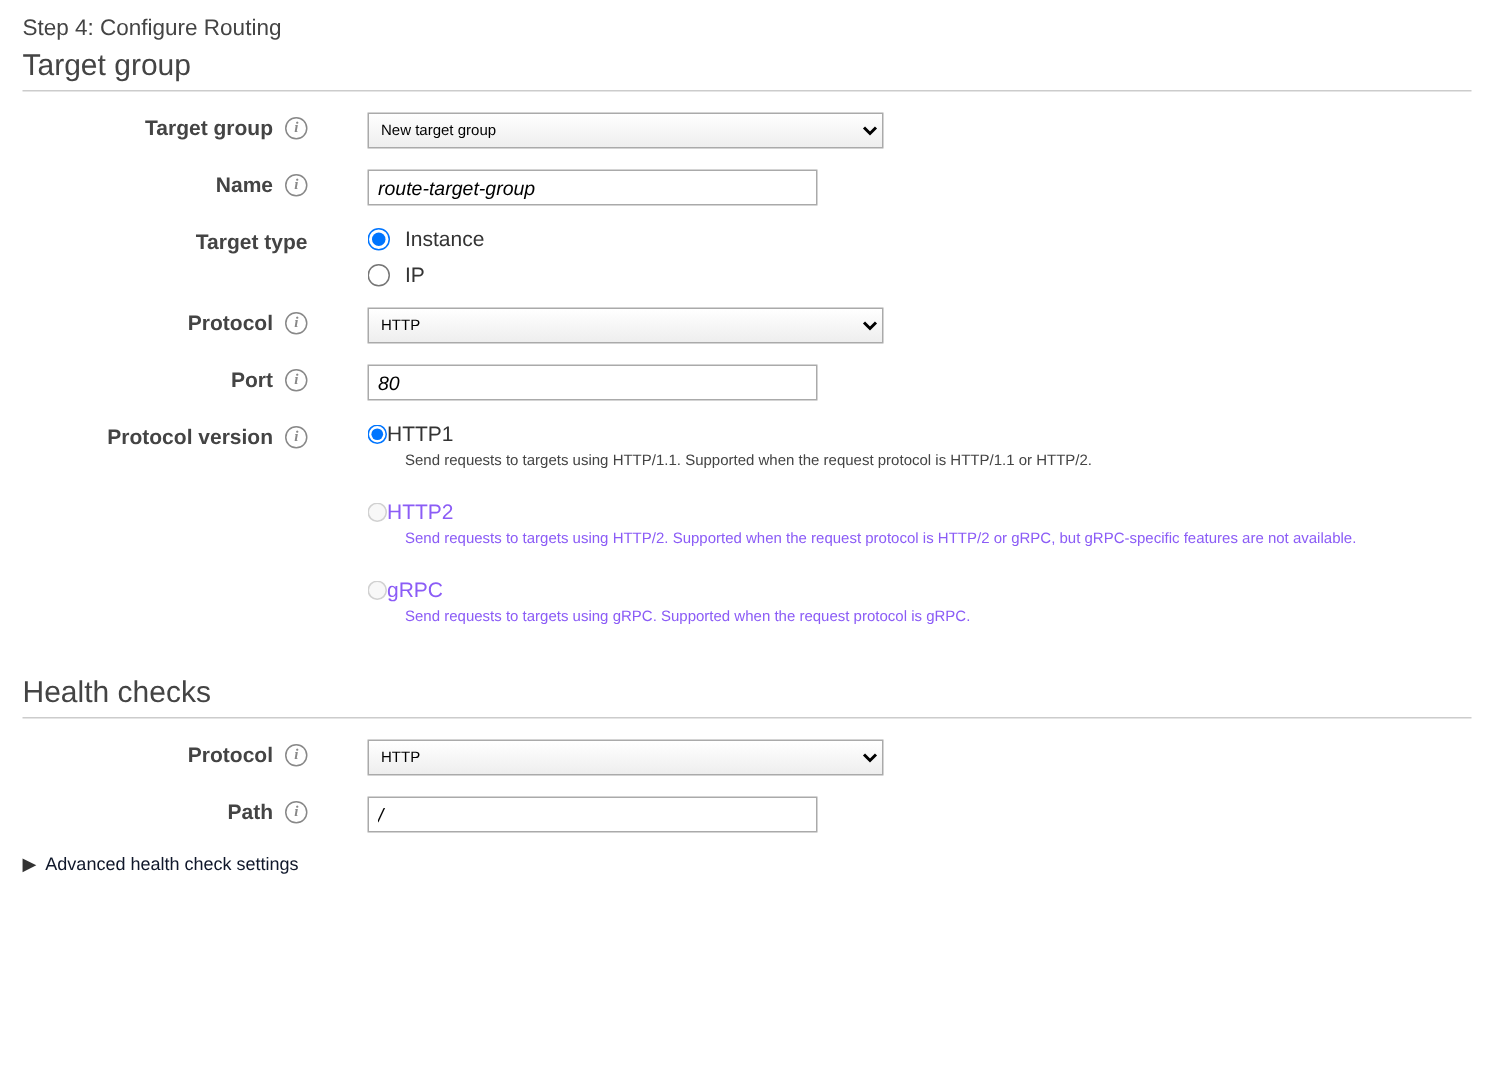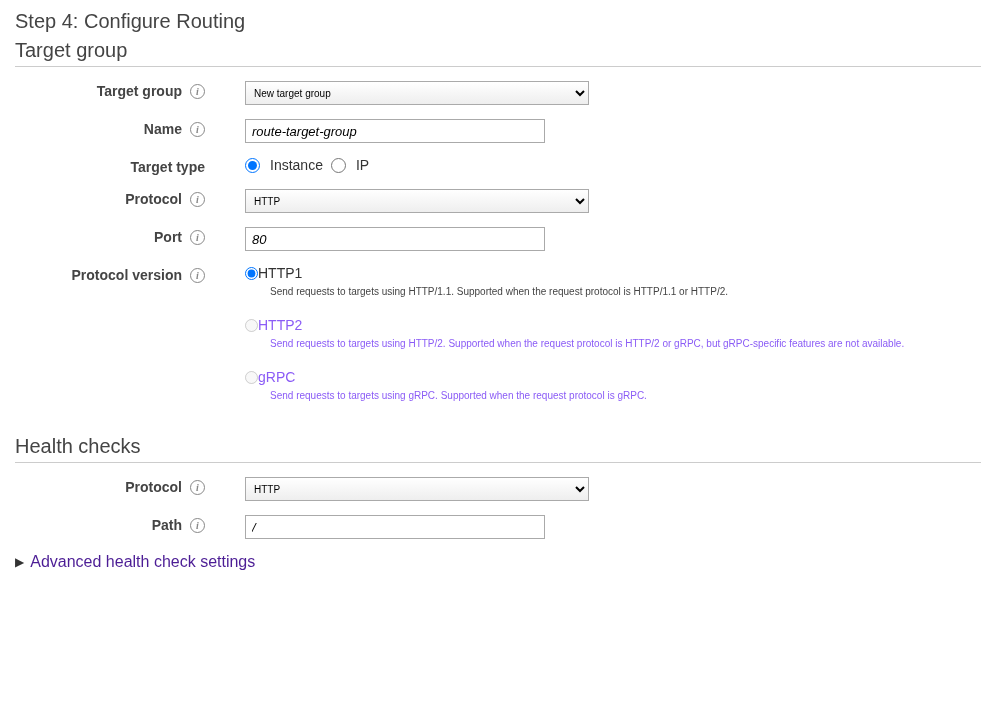--- a/index.html
+++ b/index.html
@@ -8,21 +8,21 @@
     padding: 0;
   }
   body {
     font-family: Arial, Helvetica, sans-serif;
     font-size: 14px;
     color: #333;
     padding: 10px 15px;
     width: 996px;
   }
   .step-title {
-    font-size: 20px;
+    font-size: 15px;
     font-weight: 400;
     color: #444;
     margin-bottom: 4px;
   }
   .section-title {
     font-size: 20px;
     font-weight: 400;
     color: #444;
     padding-bottom: 4px;
     border-bottom: 1px solid #ccc;
@@ -79,20 +79,21 @@
   .text-input {
     width: 300px;
     height: 24px;
     border: 1px solid #aaa;
     padding: 2px 6px;
     font-size: 13px;
     font-style: italic;
   }
   .radio-group {
     display: flex;
+    flex-direction: column;
     gap: 8px;
   }
   .radio-item {
     display: flex;
     align-items: center;
     gap: 10px;
   }
   .radio-item input[type="radio"] {
     width: 15px;
     height: 15px;
@@ -130,22 +131,22 @@
     gap: 6px;
     cursor: pointer;
     margin-top: 14px;
   }
   .caret-icon {
     display: inline-block;
     font-size: 12px;
     color: #333;
   }
   .advanced-label {
-    font-size: 16px;
-    color: #4c1d95;
+    font-size: 12px;
+    color: #0f172a;
   }
 </style>
 </head>
 <body>
 
 <div class="step-title">Step 4: Configure Routing</div>
 
 <div class="section-title">Target group</div>
 
 <div class="form-row">

